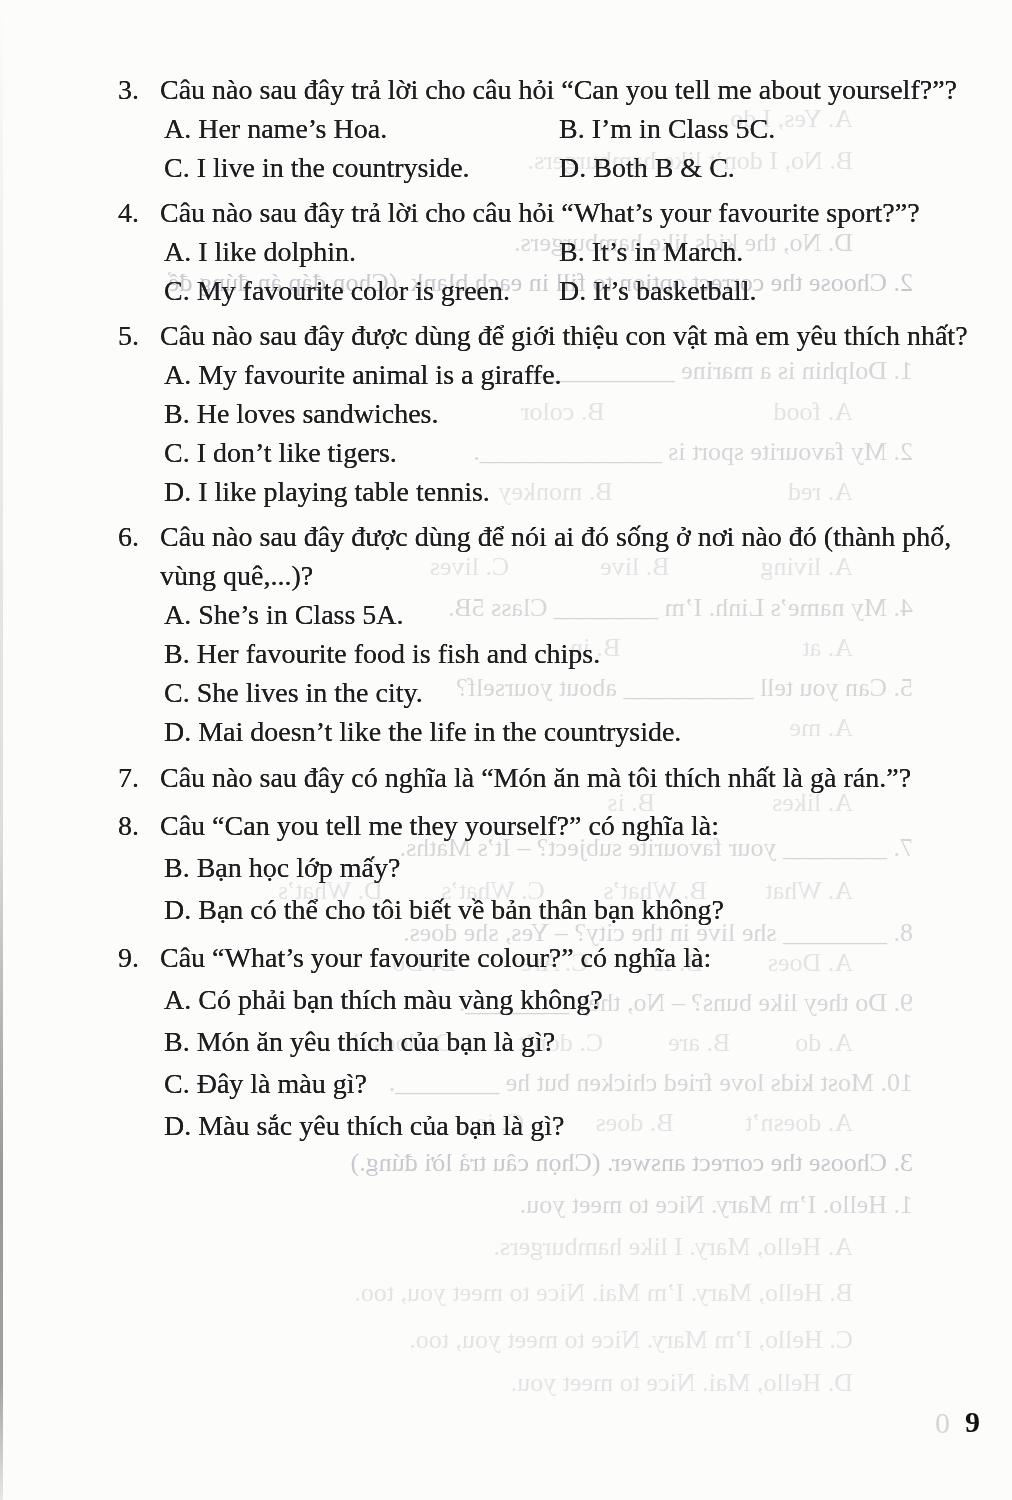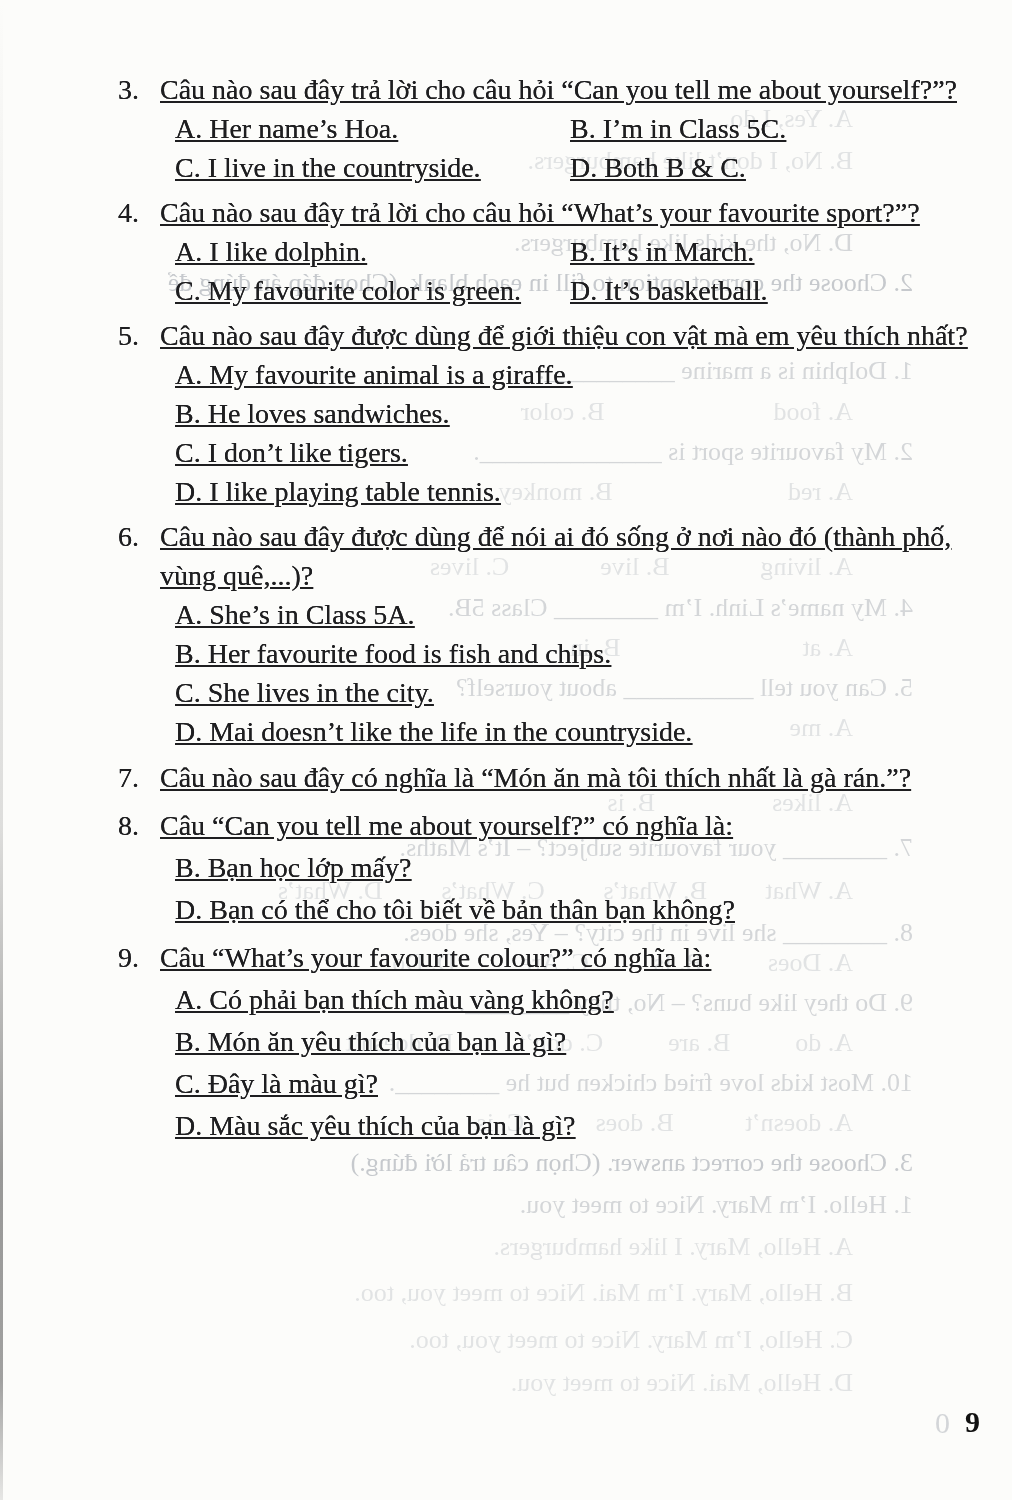--- a/index.html
+++ b/index.html
@@ -41,22 +41,22 @@
   }
   
   .content {
     position:absolute; left:0; top:0; right:0;
     padding:70px 42px 0 118px;
     font-size:28px;
     text-shadow:0 0 .5px currentColor;
   }
   .q { display:flex; margin-bottom:6px; }
   .q-num  { width:42px; flex:0 0 42px; }
-  .q-body { flex:1;text-decoration:underline; }
-  .opts   { margin-left:15px; }
+  .q-body { flex:1; }
+  .opts   { margin-left:4px; }
   .lhA .q-num, .lhA .q-body { line-height:39px; }
   .lhB .q-num, .lhB .q-body { line-height:42px; }
   .opt-pair { display:grid; grid-template-columns:395px auto; }
   .page-number {
     position:absolute; top:1405px; right:32px;
     font-size:30px; font-weight:bold; color:#111;
   }
 </style>
 </head>
 <body>
@@ -161,21 +161,21 @@
     <div class="q lhB">
       <div class="q-num">7.</div>
       <div class="q-body">
         <div>Câu nào sau đây có nghĩa là “Món ăn mà tôi thích nhất là gà rán.”?</div>
       </div>
     </div>
 
     <div class="q lhB">
       <div class="q-num">8.</div>
       <div class="q-body">
-        <div>Câu “Can you tell me about yourself?” có nghĩa là:</div>
+        <div>Câu “Can you tell me they yourself?” có nghĩa là:</div>
         <div class="opts">
           <div>B. Bạn học lớp mấy?</div>
           <div>D. Bạn có thể cho tôi biết về bản thân bạn không?</div>
         </div>
       </div>
     </div>
 
     <div class="q lhB">
       <div class="q-num">9.</div>
       <div class="q-body">

